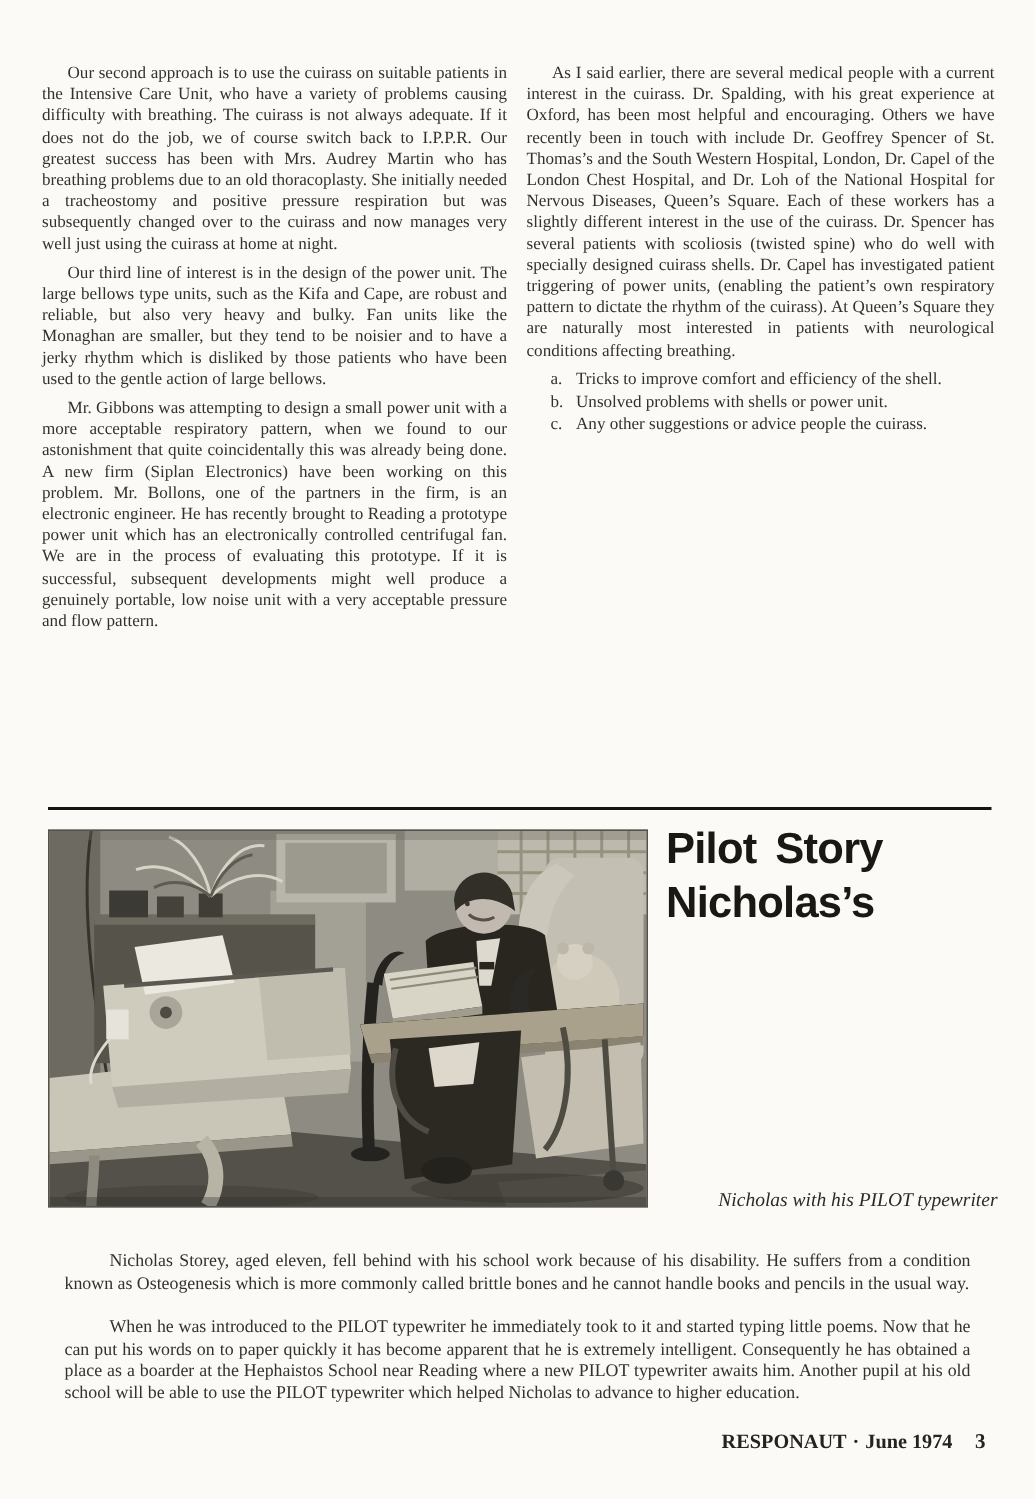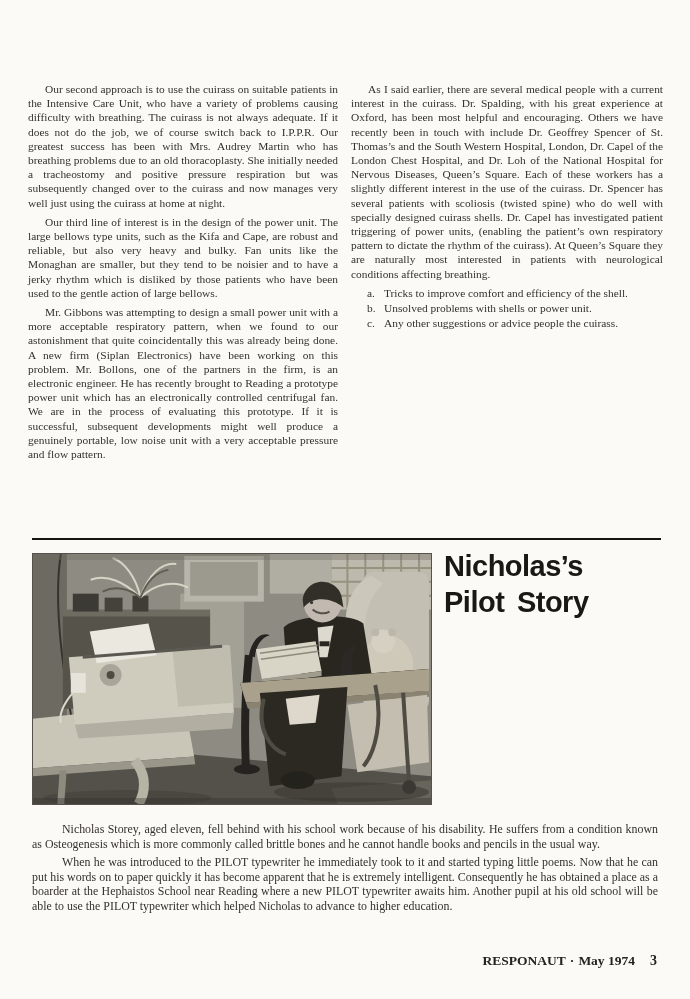--- a/index.html
+++ b/index.html
@@ -9,21 +9,20 @@
     font-family:"Liberation Serif", serif;
     color:#2e2c29;
   }
   .sheet{position:absolute;inset:0;}
   
   .col{
     position:absolute;top:42px;
     font-size:11.4px;line-height:14.2px;
     text-align:justify;
     color:#33312d;
-    margin-top:40px;
   }
   .col-left{left:28px;width:310px;}
   .col-right{left:351px;width:312px;}
   .col p{margin:0 0 5px 0;text-indent:17px;}
   .col p.no-gap{margin-bottom:4px;}
   .list{margin:1px 0 4px 16px;}
   .list-item{display:flex;margin-bottom:1px;}
   .list-marker{flex:0 0 17px;}
   .list-text{flex:1;text-align:justify;}
   
@@ -45,21 +44,21 @@
   .caption{
     position:absolute;right:25px;top:792px;
     font-style:italic;font-size:13px;color:#2c2a26;
     white-space:nowrap;
   }
   
   .feature-body{
     position:absolute;left:28px;top:818px;width:634px;
     font-size:11.9px;line-height:14.5px;text-align:justify;color:#33312d;
   }
-  .feature-body p{margin:4px;text-indent:30px;}
+  .feature-body p{margin:15px;text-indent:30px;}
   
   .footer{
     position:absolute;top:953px;right:33px;
     font-weight:700;font-size:13.5px;color:#242320;
     white-space:nowrap;
   }
   .footer .sep{padding:0 4px;}
   .footer .page-num{margin-left:15px;font-size:14px;}
 </style>
 </head>
@@ -193,27 +192,28 @@
         <path d="M372,140 L378,232"></path>
       </g>
       <circle cx="378" cy="235" r="7" fill="#3a3832"></circle>
 
       <rect x="0" y="0" width="400" height="6" fill="#6d6a62" opacity="0.35"></rect>
       <rect x="0" y="246" width="400" height="6" fill="#2f2d28" opacity="0.35"></rect>
     </svg>
   </div>
 
   <div class="headline">
+    <div>Pilot Story</div>
     <div>Nicholas’s</div>
-    <div>Pilot Story</div>
-  </div>
-
+  </div>
+
+  <div class="caption">Nicholas with his PILOT typewriter</div>
 
   <div class="feature-body">
     <p>Nicholas Storey, aged eleven, fell behind with his school work because of his disability.  He suffers from a condition known as Osteogenesis which is more commonly called brittle bones and he cannot handle books and pencils in the usual way.</p>
     <p>When he was introduced to the PILOT typewriter he immediately took to it and started typing little poems.  Now that he can put his words on to paper quickly it has become apparent that he is extremely intelligent.  Consequently he has obtained a place as a boarder at the Hephaistos School near Reading where a new PILOT typewriter awaits him.  Another pupil at his old school will be able to use the PILOT typewriter which helped Nicholas to advance to higher education.</p>
   </div>
 
   <div class="footer">
-    <span>RESPONAUT</span><span class="sep">·</span><span>May 1974</span><span class="page-num">3</span>
+    <span>RESPONAUT</span><span class="sep">·</span><span>June 1974</span><span class="page-num">3</span>
   </div>
 
 </div>
 
 </body></html>

